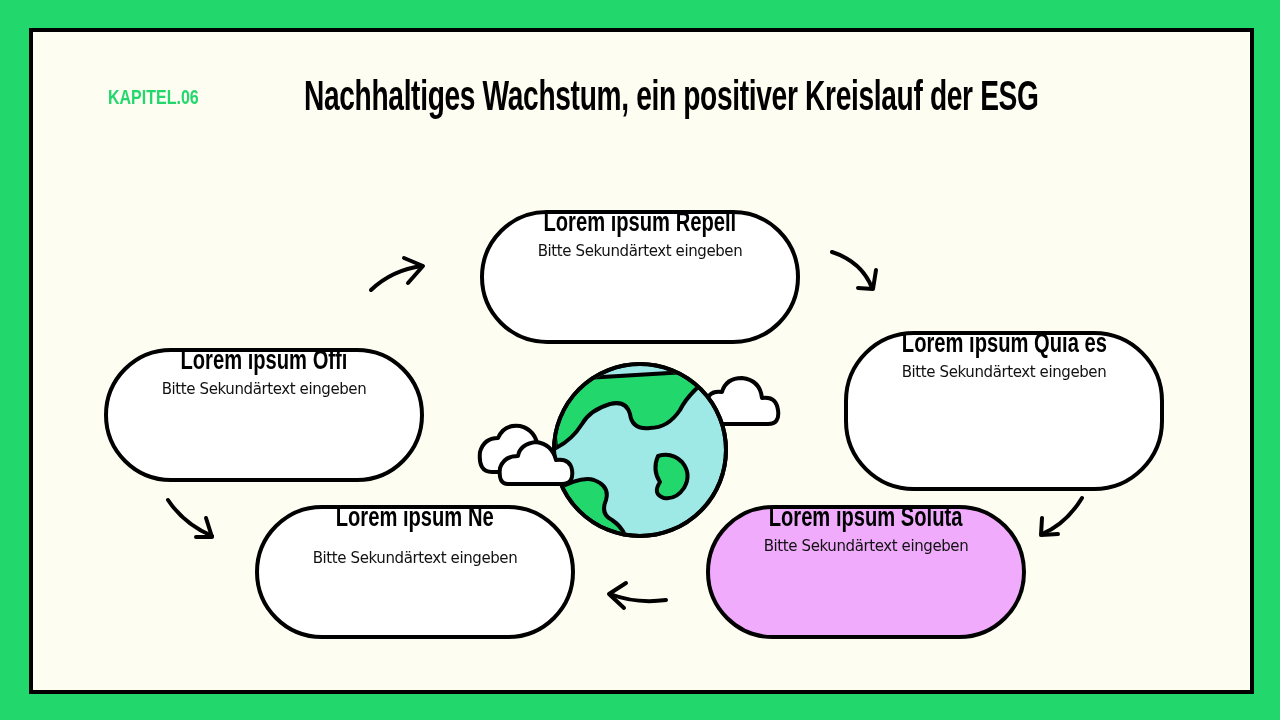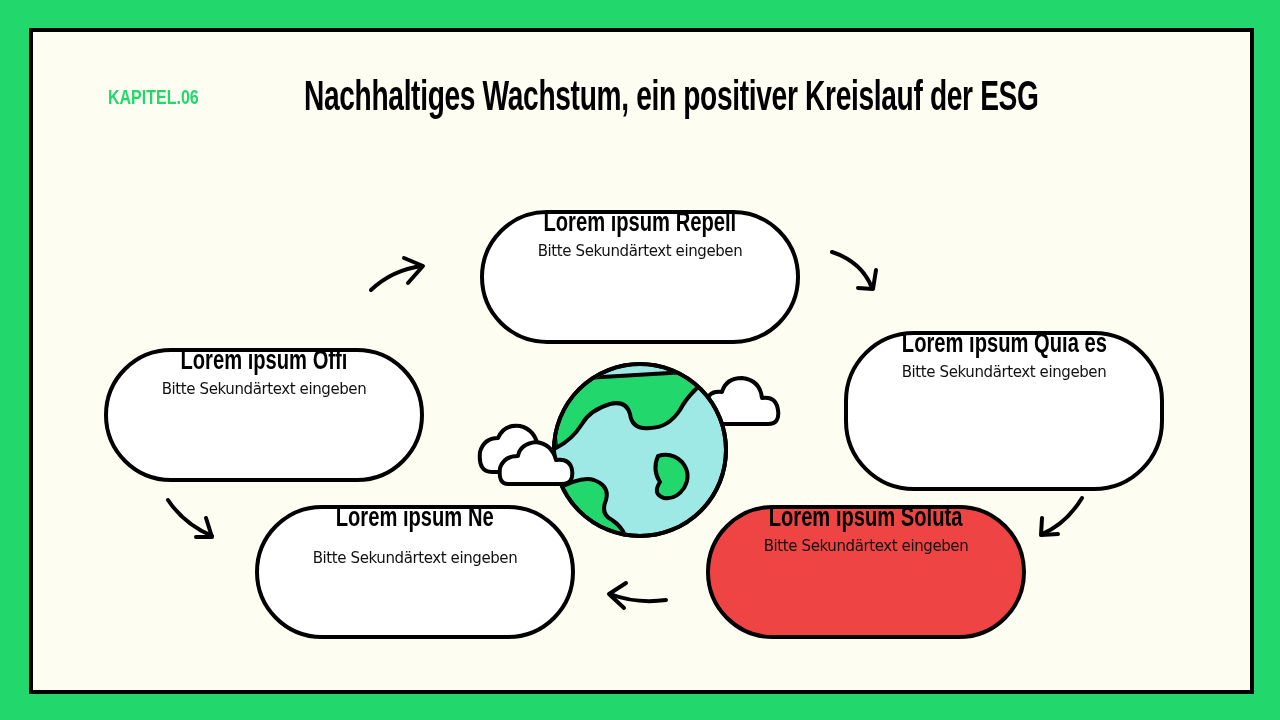--- a/index.html
+++ b/index.html
@@ -32,21 +32,21 @@
   }
   .pill {
     position: absolute;
     width: 318px; height: 132px;
     border: 4px solid #000;
     border-radius: 70px;
     background: #fff;
     box-sizing: border-box;
     display: flex; flex-direction: column; align-items: center; 
   }
-  .pill.yellow { background: #ef4444; }
+  .pill.yellow { background: #f0abfc; }
   .pill-title {
     font-family: "Liberation Sans", sans-serif;
     font-weight: 700; font-size: 28px; color: #000;
     white-space: nowrap;
     transform: scaleX(0.72);
     margin-top: -8px;
   }
   .pill-sub {
     font-family: "DejaVu Sans", sans-serif;
     font-size: 15px; color: #111; margin-top: 4px;

